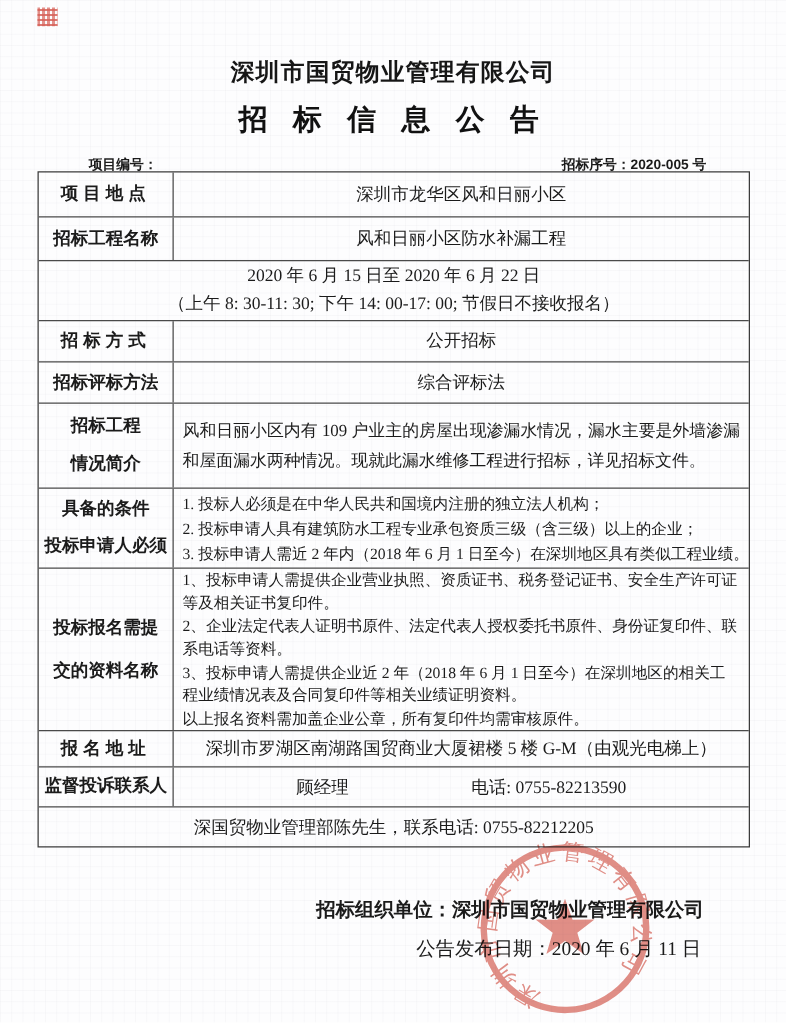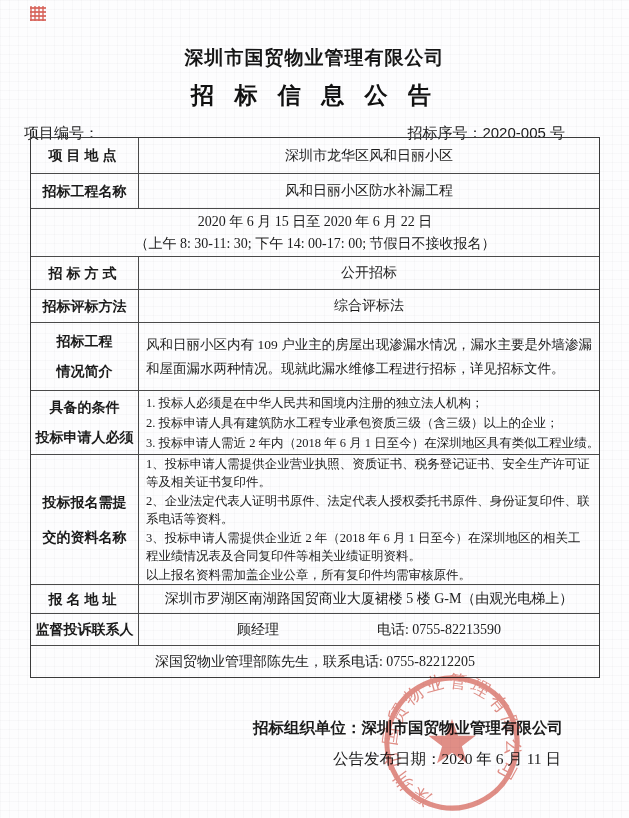--- a/index.html
+++ b/index.html
@@ -34,23 +34,23 @@
   }
   .doc-title{
     margin:9px 0 0 0;
     text-align:center;
     font-family:"Liberation Sans", sans-serif;
     font-size:23px; font-weight:bold; letter-spacing:7px;
     color:#111;
   }
   .meta-row{
     margin-top:13px;
-    padding:0 64px 0 24px;
+    padding:0 64px 0 71px;
     display:flex; justify-content:space-between; align-items:baseline;
-    font-weight:normal; font-size:15px;
+    font-weight:bold; font-size:11px;
   }
   .meta-row .num{ font-family:"Liberation Sans", sans-serif; }
 
   .tbl{
     position:absolute; left:30px; top:137px; width:570px;
     border:1.6px solid #3b3b3b;
     box-sizing:border-box;
   }
   .trow{ display:flex; box-sizing:border-box; }
   .trow + .trow{ border-top:1px solid #4a4a4a; }

